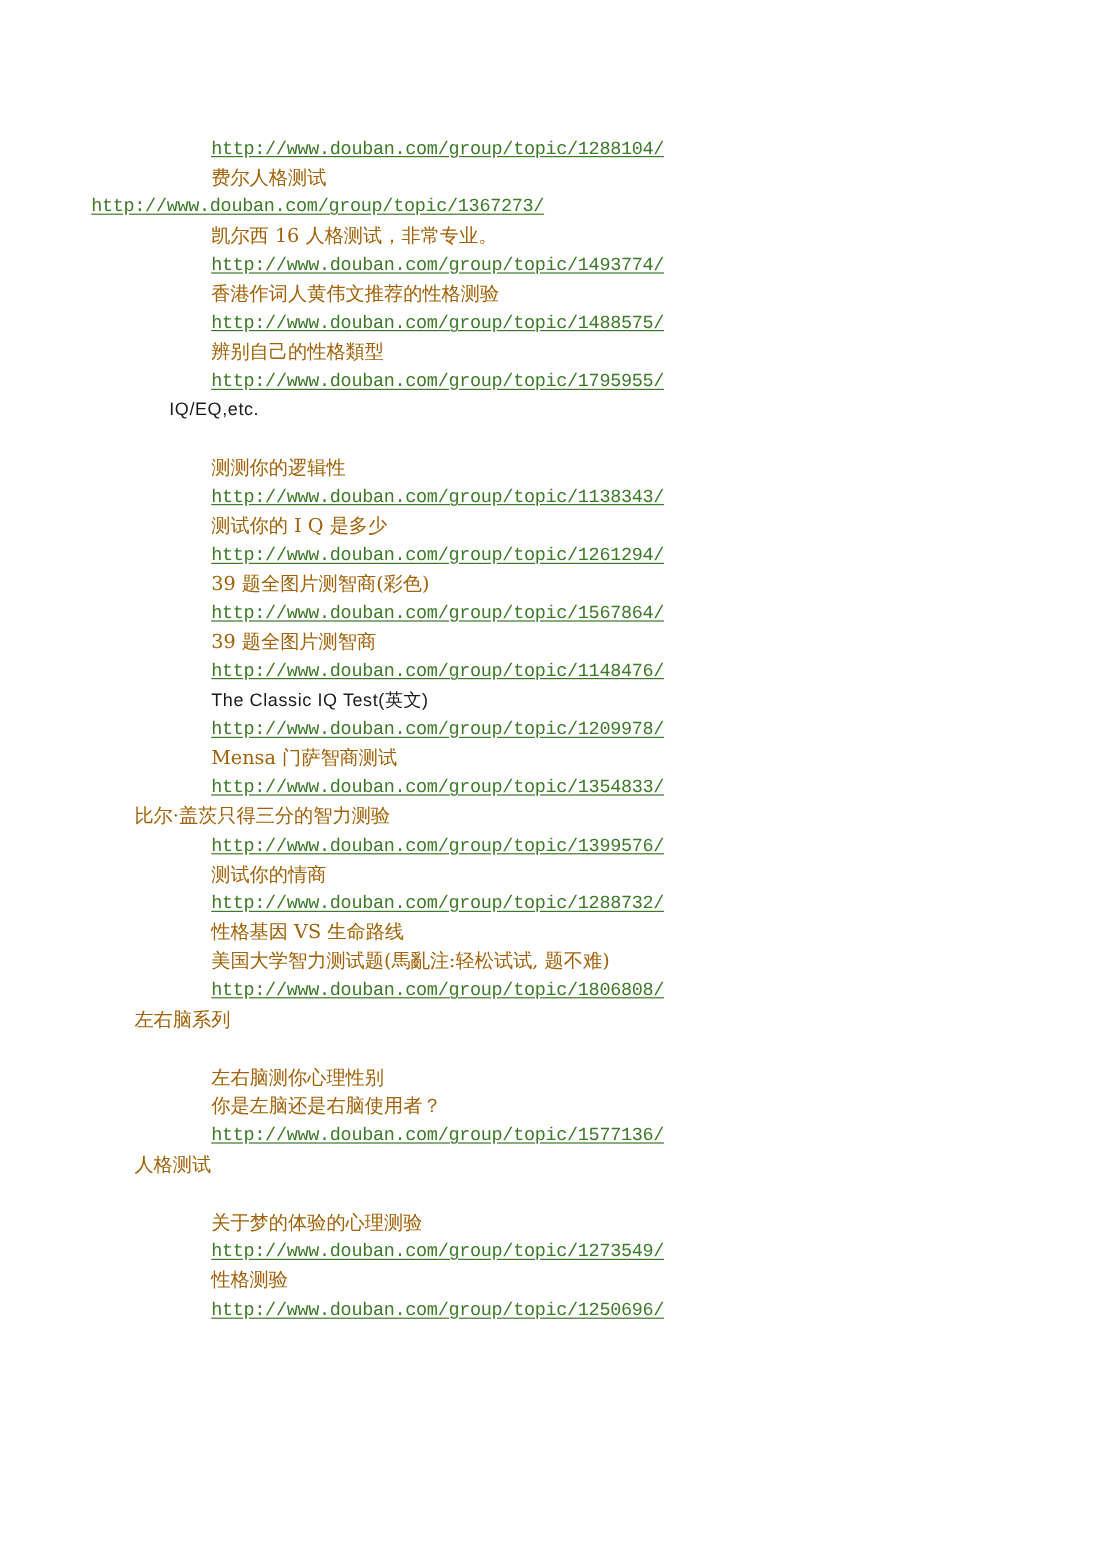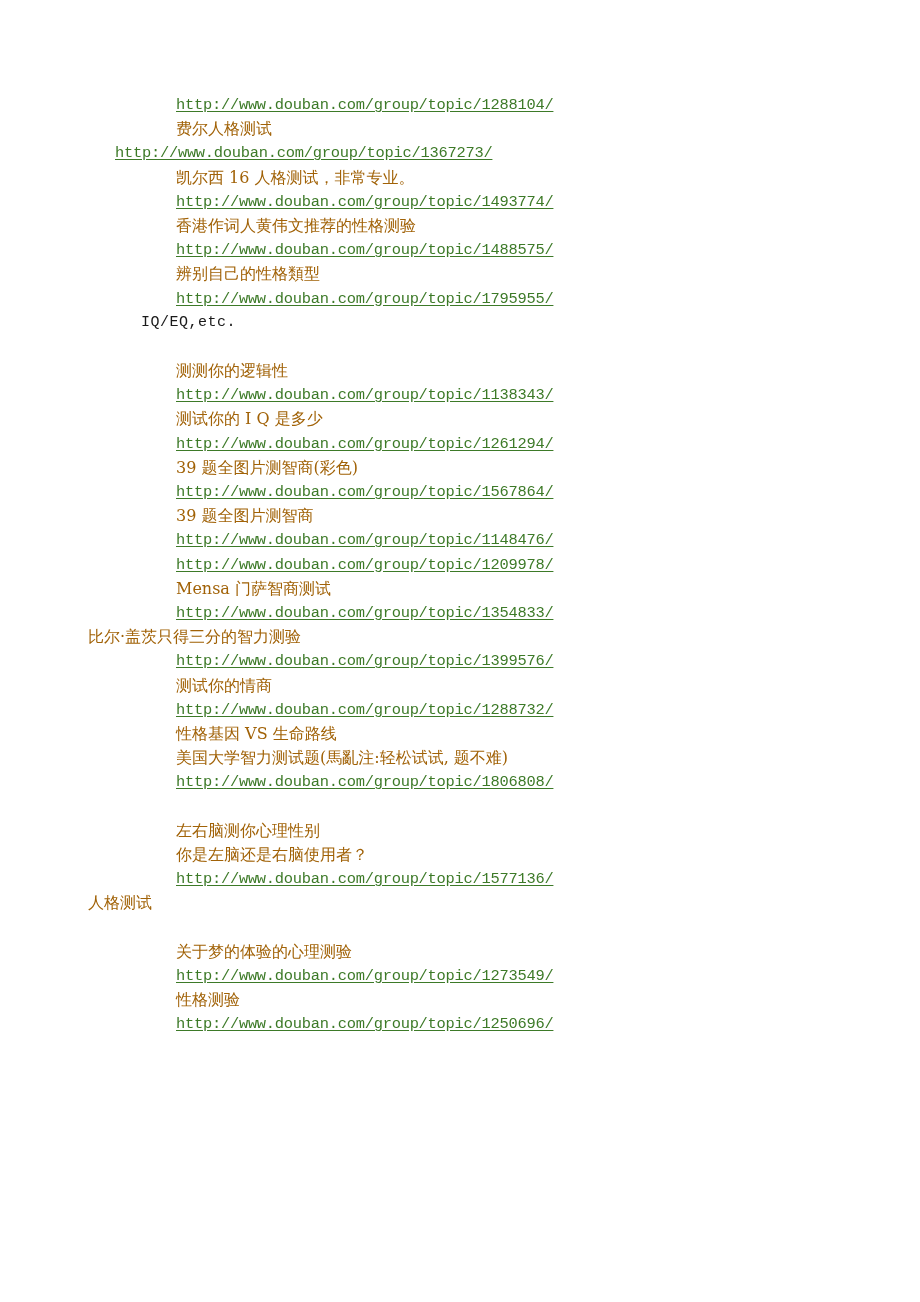--- a/index.html
+++ b/index.html
@@ -19,21 +19,21 @@
     position: absolute;
     left: 0;
     top: 0;
     width: 920px;
     height: 1302px;
     background: #ffffff;
   }
   #doc-body {
     position: absolute;
     left: 0px;
-    top: 93px;
+    top: 112px;
     width: 920px;
   }
   .line {
     height: 24.2px;
     line-height: 24.2px;
     white-space: pre;
     font-size: 16.5px;
     letter-spacing: 0px;
   }
   
@@ -47,32 +47,32 @@
   }
   
   .line.cn {
     color: #a16207;
     font-family: "DejaVu Serif", "Liberation Serif", serif;
     font-size: 16px;
   }
   
   .line.mono {
     color: #1a1a1a;
-    font-family: Liberation Mono, monospace;
+    font-family: Liberation Sans, sans-serif;
     font-size: 15px;
     letter-spacing: 0.5px;
   }
   .line.blank {
     height: 24.2px;
   }
   
   .ind-0  { padding-left: 141px; }
-  .ind-1  { padding-left: 115px; }
+  .ind-1  { padding-left: 76px; }
   .ind-2  { padding-left: 176px; }
-  .ind-3  { padding-left: 88px; }
+  .ind-3  { padding-left: 112px; }
 </style>
 </head>
 <body>
 
 <div id="page">
   <div id="doc-body">
       <div class="line url ind-2">http://www.douban.com/group/topic/1288104/</div>
       <div class="line cn ind-2">费尔人格测试</div>
       <div class="line url ind-1">http://www.douban.com/group/topic/1367273/</div>
       <div class="line cn ind-2">凯尔西 16 人格测试，非常专业。</div>
@@ -84,30 +84,32 @@
       <div class="line mono ind-0">IQ/EQ,etc.</div>
       <div class="line blank ind-0"></div>
       <div class="line cn ind-2">测测你的逻辑性</div>
       <div class="line url ind-2">http://www.douban.com/group/topic/1138343/</div>
       <div class="line cn ind-2">测试你的 I Q 是多少</div>
       <div class="line url ind-2">http://www.douban.com/group/topic/1261294/</div>
       <div class="line cn ind-2">39 题全图片测智商(彩色)</div>
       <div class="line url ind-2">http://www.douban.com/group/topic/1567864/</div>
       <div class="line cn ind-2">39 题全图片测智商</div>
       <div class="line url ind-2">http://www.douban.com/group/topic/1148476/</div>
+      <div class="line mono ind-2">The Classic IQ Test(英文)</div>
       <div class="line url ind-2">http://www.douban.com/group/topic/1209978/</div>
       <div class="line cn ind-2">Mensa 门萨智商测试</div>
       <div class="line url ind-2">http://www.douban.com/group/topic/1354833/</div>
       <div class="line cn ind-3">比尔·盖茨只得三分的智力测验</div>
       <div class="line url ind-2">http://www.douban.com/group/topic/1399576/</div>
       <div class="line cn ind-2">测试你的情商</div>
       <div class="line url ind-2">http://www.douban.com/group/topic/1288732/</div>
       <div class="line cn ind-2">性格基因 VS 生命路线</div>
       <div class="line cn ind-2">美国大学智力测试题(馬亂注:轻松试试, 题不难)</div>
       <div class="line url ind-2">http://www.douban.com/group/topic/1806808/</div>
+      <div class="line cn ind-3">左右脑系列</div>
       <div class="line blank ind-0"></div>
       <div class="line cn ind-2">左右脑测你心理性别</div>
       <div class="line cn ind-2">你是左脑还是右脑使用者？</div>
       <div class="line url ind-2">http://www.douban.com/group/topic/1577136/</div>
       <div class="line cn ind-3">人格测试</div>
       <div class="line blank ind-0"></div>
       <div class="line cn ind-2">关于梦的体验的心理测验</div>
       <div class="line url ind-2">http://www.douban.com/group/topic/1273549/</div>
       <div class="line cn ind-2">性格测验</div>
       <div class="line url ind-2">http://www.douban.com/group/topic/1250696/</div>

